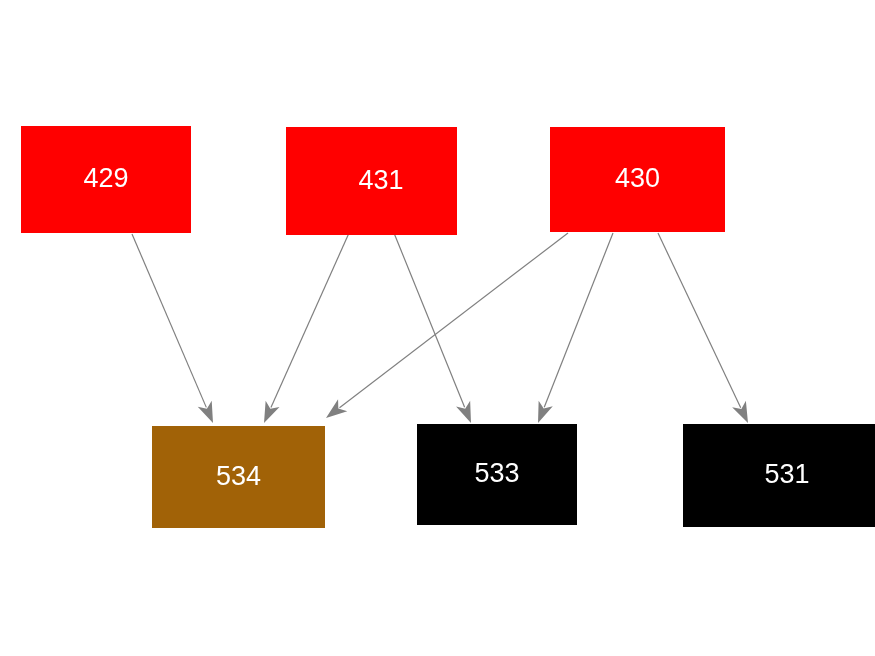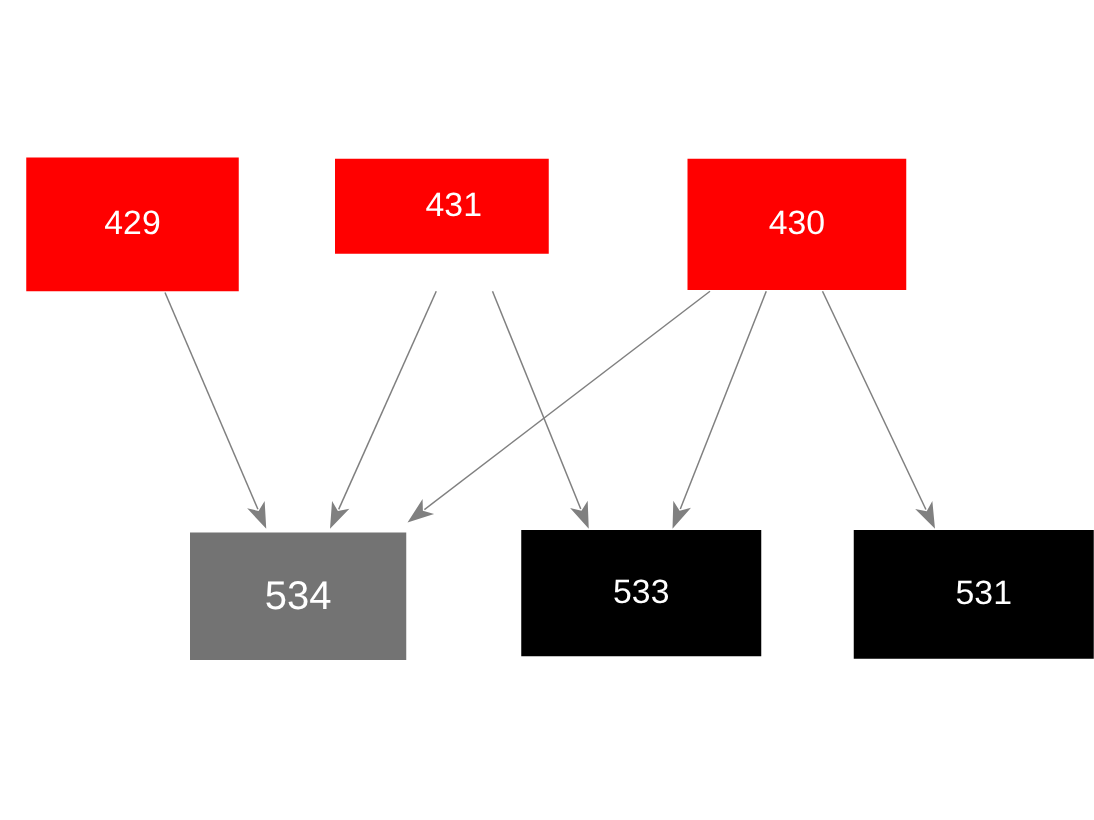--- a/index.html
+++ b/index.html
@@ -61,29 +61,29 @@
       <polygon points="326,418 338.06777642482274,399.2082791591485 338.3139905793009,408.58641216045186 347.2991657900571,411.28393443691454" fill="#808080"></polygon>
       <line x1="613" y1="233" x2="544.2418310905128" y2="407.1873612373675" stroke="#808080" stroke-width="1.2"></line>
       <polygon points="538,423 538.641317547339,400.67627468804824 543.6910812884088,408.5825940693645 552.779676911575,406.2572060160362" fill="#808080"></polygon>
       <line x1="658" y1="233" x2="740.7225321394363" y2="407.63645673880984" stroke="#808080" stroke-width="1.2"></line>
       <polygon points="748,423 732.1417791848892,407.27496160325245 741.3646616565449,408.9920634971502 745.878594336071,400.76804916321896" fill="#808080"></polygon>
     </svg>
 
   <div class="graph-node" style="left: 21px; top: 126px; width: 170px; height: 107px; background: rgb(255, 0, 0); color: rgb(255, 255, 255); font-size: 27px;">
     <span class="node-label">429</span>
   </div>
-  <div class="graph-node" style="left: 268px; top: 127px; width: 171px; height: 76px; background: rgb(255, 0, 0); color: rgb(255, 255, 255); font-size: 27px; padding-left: 19px;">
+  <div class="graph-node" style="left: 286px; top: 127px; width: 171px; height: 108px; background: rgb(255, 0, 0); color: rgb(255, 255, 255); font-size: 27px; padding-left: 19px;">
     <span class="node-label">431</span>
   </div>
   <div class="graph-node" style="left: 550px; top: 127px; width: 175px; height: 105px; background: rgb(255, 0, 0); color: rgb(255, 255, 255); font-size: 27px; align-items: center;">
     <span class="node-label">430</span>
   </div>
-  <div class="graph-node" style="left: 152px; top: 426px; width: 173px; height: 102px; background: #737373; color: rgb(255, 255, 255); font-size: 32px;">
+  <div class="graph-node" style="left: 152px; top: 426px; width: 173px; height: 102px; background: #a16207; color: rgb(255, 255, 255); font-size: 27px;">
     <span class="node-label">534</span>
   </div>
-  <div class="graph-node" style="left: 417px; top: 424px; width: 192px; height: 101px; background: rgb(0, 0, 0); color: rgb(255, 255, 255); font-size: 27px;">
+  <div class="graph-node" style="left: 417px; top: 424px; width: 160px; height: 101px; background: rgb(0, 0, 0); color: rgb(255, 255, 255); font-size: 27px;">
     <span class="node-label">533</span>
   </div>
   <div class="graph-node" style="left: 683px; top: 424px; width: 208px; height: 103px; background: rgb(0, 0, 0); color: rgb(255, 255, 255); font-size: 27px;">
     <span class="node-label">531</span>
   </div>
 
 </div>
 
 </body></html>

